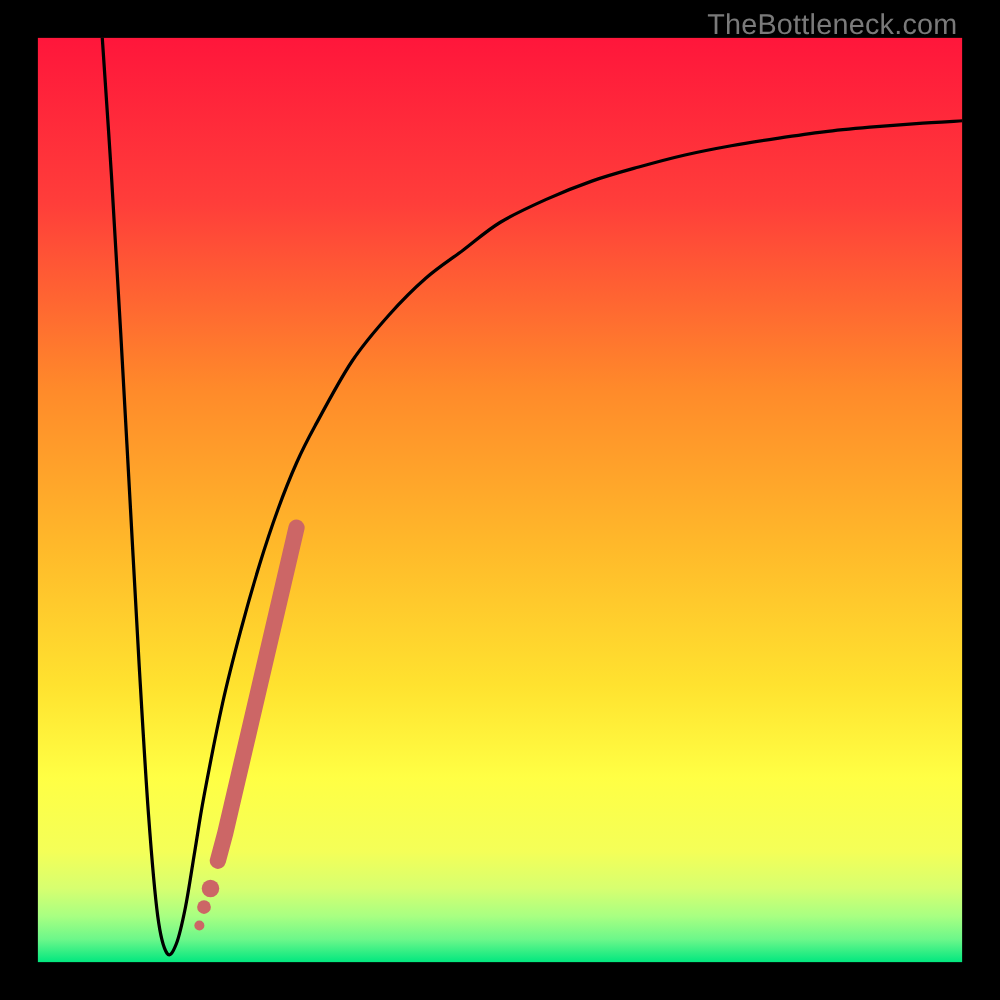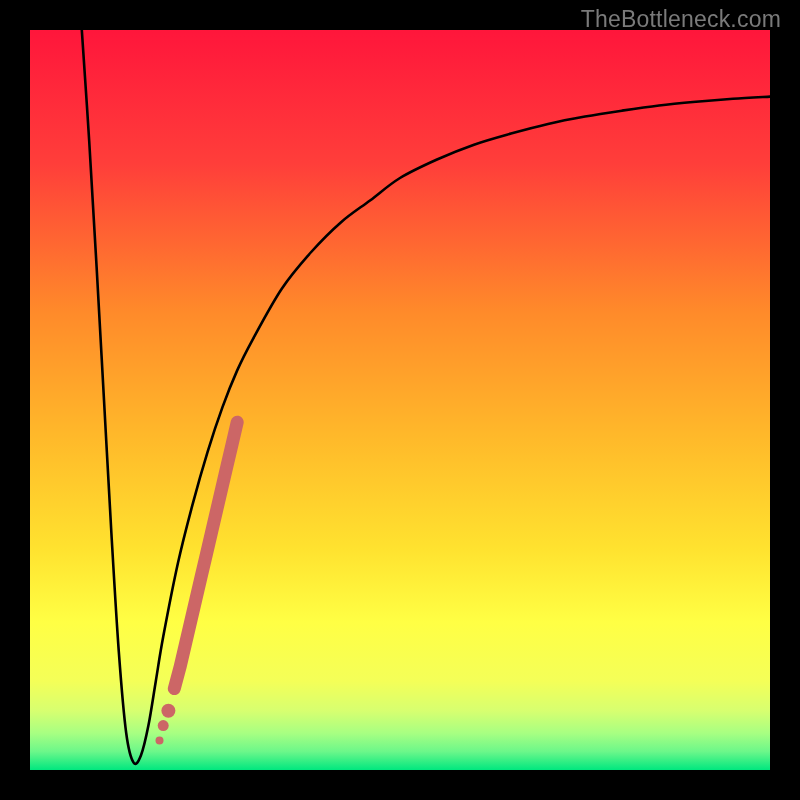--- a/index.html
+++ b/index.html
@@ -36,21 +36,21 @@
     position: absolute;
     left: 0;
     top: 0;
     width: 100%;
     height: 100%;
     pointer-events: none;
   }
   .watermark {
     position: absolute;
     top: 6px;
-    right: 19px;
+    right: 34px;
     color: #7a7a7a;
     font-size: 23px;
     font-weight: 400;
     letter-spacing: 0.2px;
     user-select: none;
   }
 </style>
 </head>
 <body>
 

